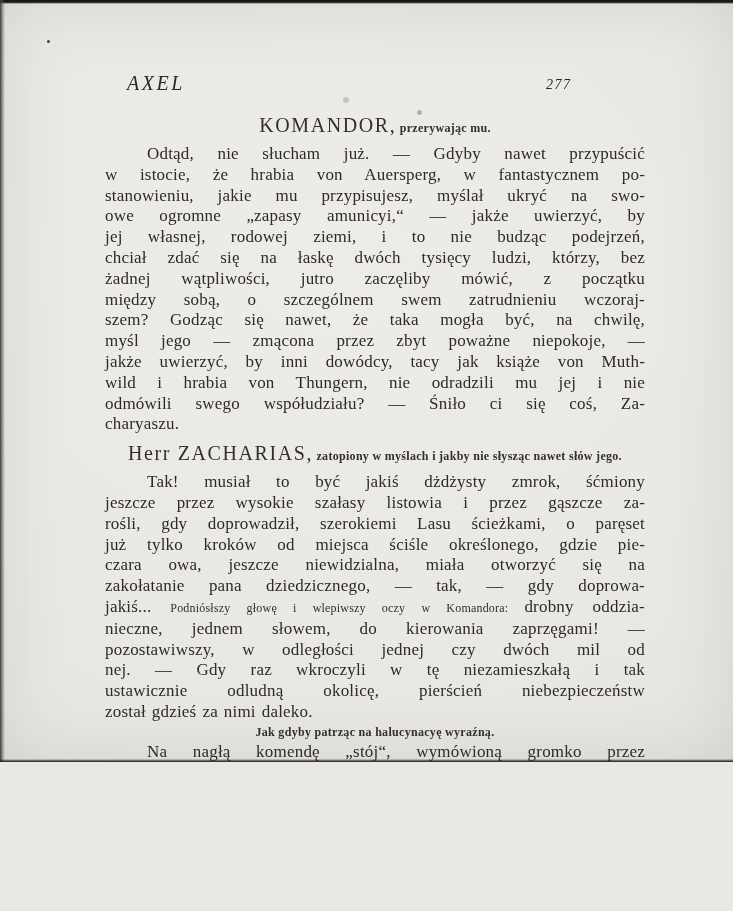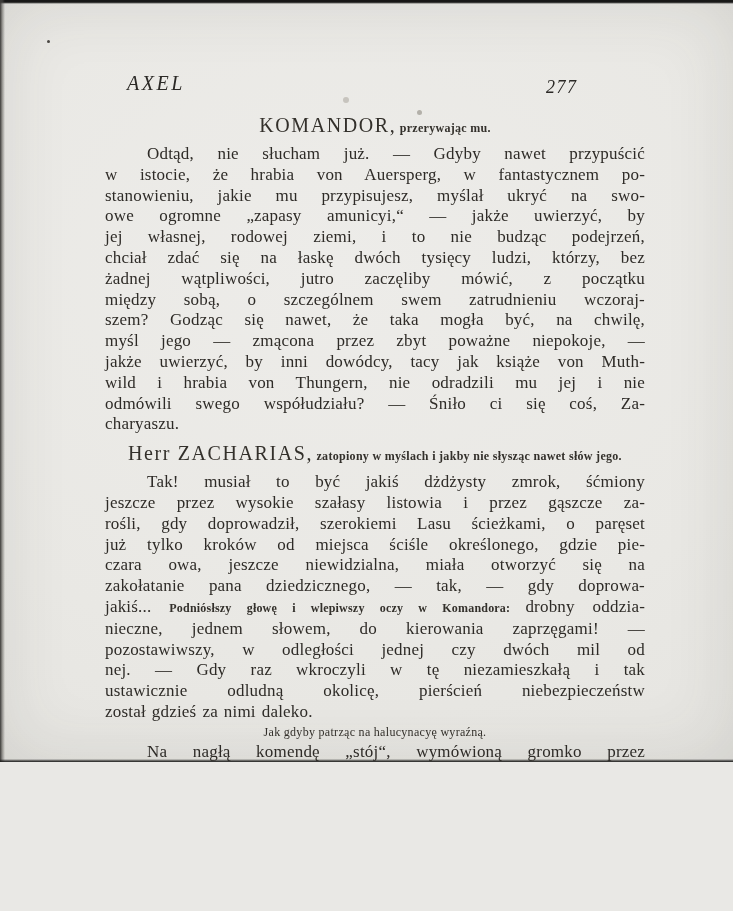--- a/index.html
+++ b/index.html
@@ -33,44 +33,44 @@
   .speck.s3{left:417px;top:110px;width:5px;height:5px;background:#b3b0a9;}
   .speck.s4{left:194px;top:845px;width:7px;height:2px;background:#cfccc5;transform:rotate(-40deg);}
 
   
   .running-title{
     position:absolute;left:127px;top:72px;
     font-style:italic;font-size:20px;letter-spacing:2.5px;color:#2b2926;
   }
   .page-number{
     position:absolute;left:546px;top:77px;
-    font-style:italic;font-size:18px;letter-spacing:1.5px;color:#2b2926;
+    font-style:italic;font-size:14px;letter-spacing:1.5px;color:#2b2926;
   }
 
   
   #content{position:absolute;left:105px;top:116px;width:540px;}
 
   .stage-heading{
     text-align:center;line-height:19px;margin:0 0 6px 0;color:#33302b;
     white-space:nowrap;
   }
   .sd-name{font-size:20px;letter-spacing:1.6px;}
   .sd-small{font-size:12px;font-weight:bold;letter-spacing:.3px;}
 
   .paragraph{
     font-size:17px;line-height:20.8px;margin:0 0 9px 0;
     letter-spacing:.2px;word-spacing:1.5px;
   }
   .line{text-align:justify;text-align-last:justify;}
   .line.first{text-indent:42px;}
   .line.last{text-align-last:left;}
-  .inline-sd{font-size:12px;font-weight:bold;letter-spacing:.2px;word-spacing:0;color:#33302b;}
+  .inline-sd{font-size:12px;font-weight:normal;letter-spacing:.2px;word-spacing:0;color:#33302b;}
 
   .stage-note{
-    text-align:center;font-size:12px;font-weight:normal;letter-spacing:.3px;
+    text-align:center;font-size:12px;font-weight:bold;letter-spacing:.3px;
     line-height:16px;margin:-8px 0 2px 0;color:#33302b;
   }
 </style>
 </head>
 <body>
 
 <div class="page">
   <div class="edge-top"></div>
   <div class="edge-left"></div>
   <div class="edge-bottom"></div>

